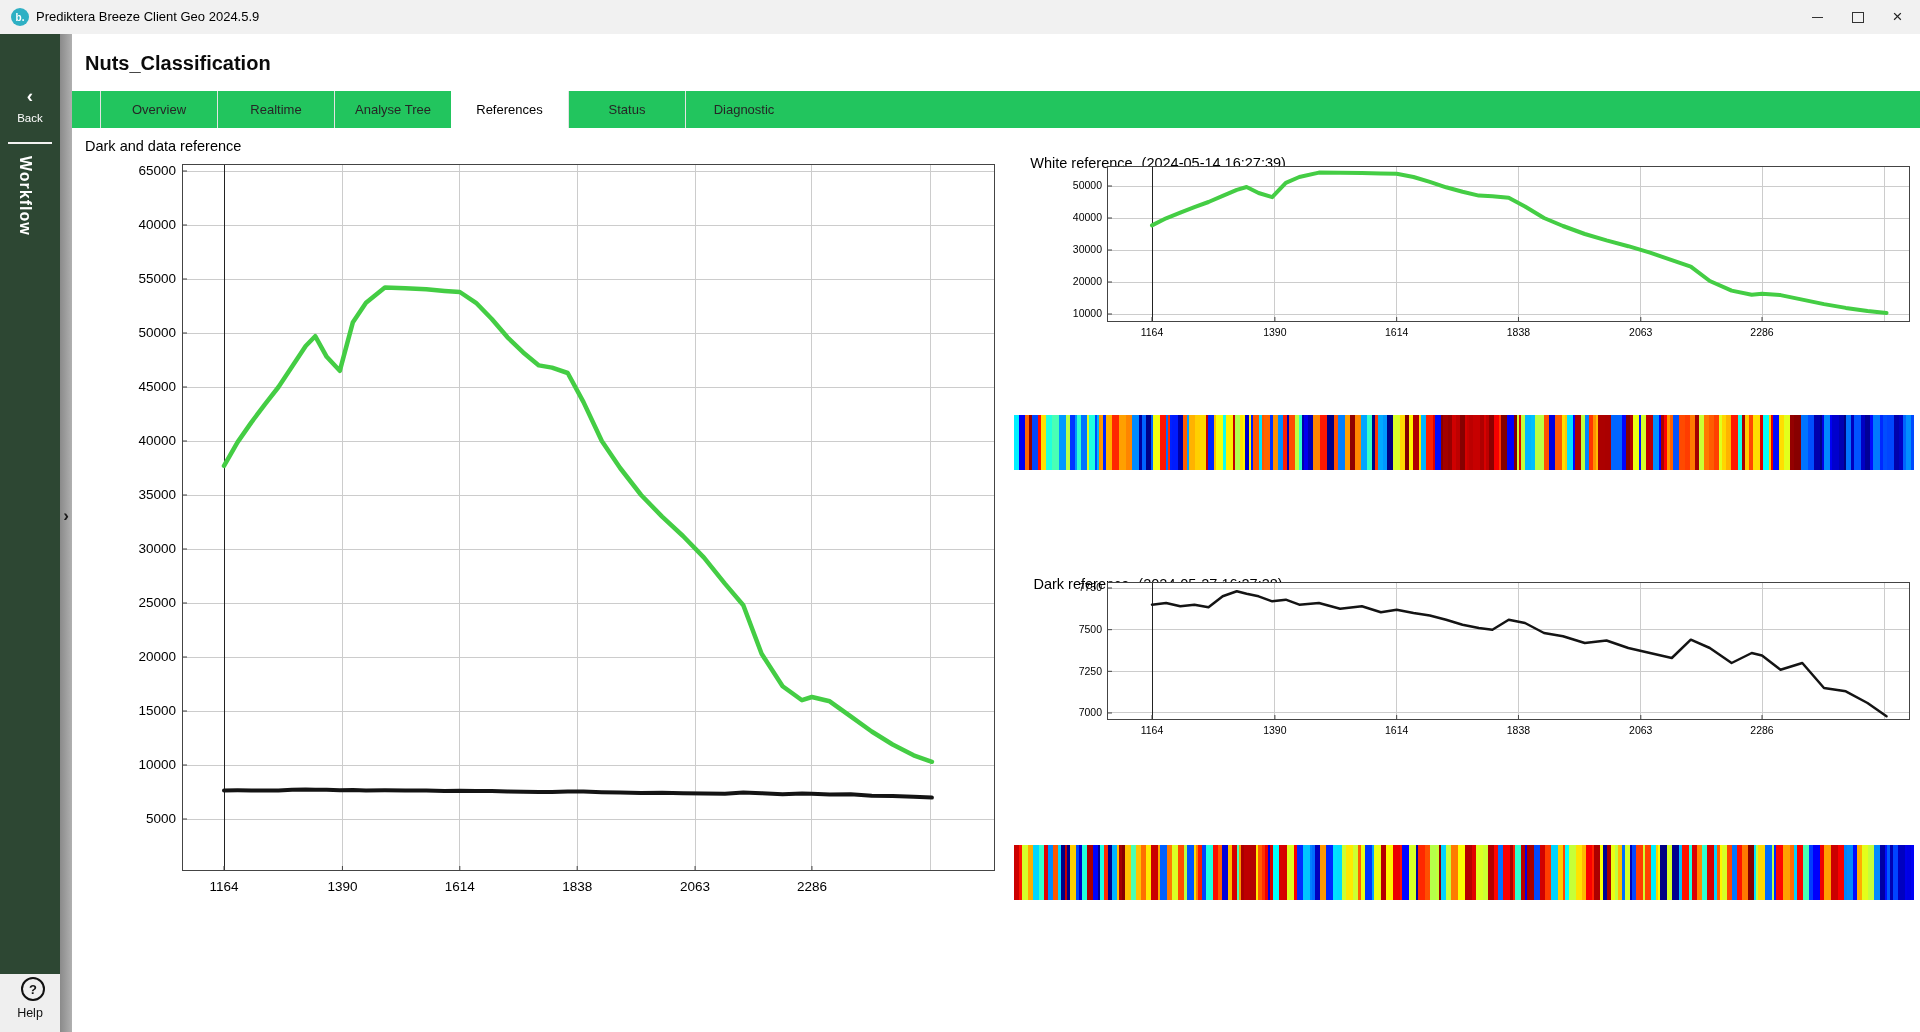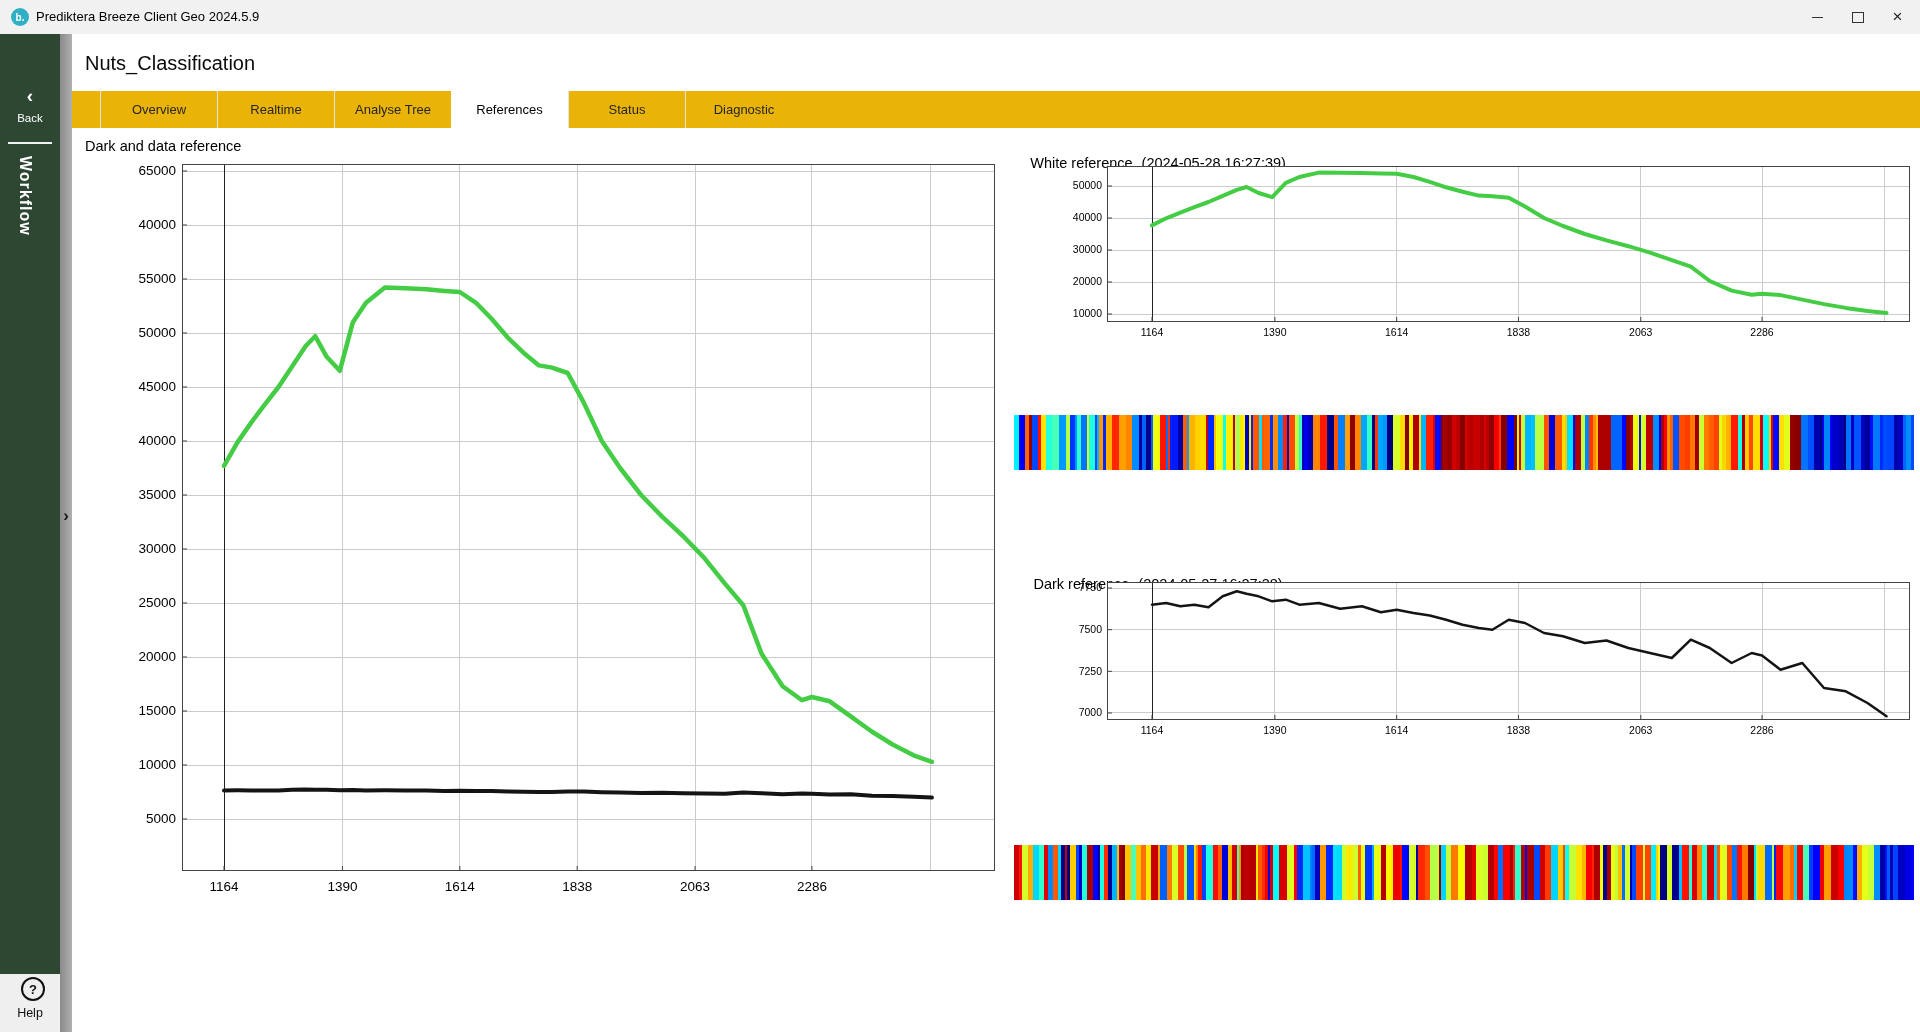--- a/index.html
+++ b/index.html
@@ -26,22 +26,22 @@
             font-size:16px;font-weight:bold;letter-spacing:1px;}
   .side-bottom{position:absolute;left:0;top:974px;width:60px;height:58px;background:#efefef;}
   .help-circle{position:absolute;left:21px;top:977px;width:20px;height:20px;border:2px solid #111;border-radius:50%;
                display:flex;align-items:center;justify-content:center;font-size:13px;font-weight:bold;color:#111;cursor:pointer;}
   .help-label{position:absolute;left:0;top:1006px;width:60px;text-align:center;font-size:12.5px;color:#111;}
   .side-sep{position:absolute;left:60px;top:34px;width:12px;height:998px;background:linear-gradient(90deg,#8a8a8a,#b0b0b0);}
   .expander{position:absolute;left:58px;top:503px;width:16px;height:26px;color:#1a1a1a;font-size:17px;font-weight:bold;
             line-height:26px;text-align:center;cursor:pointer;}
 
   
-  .page-title{position:absolute;left:85px;top:52px;font-size:20px;font-weight:400;color:#0b0b0b;}
-  .tabbar{position:absolute;left:72px;top:91px;width:1848px;height:37px;background:#eab308;}
+  .page-title{position:absolute;left:85px;top:52px;font-size:20px;font-weight:700;color:#0b0b0b;}
+  .tabbar{position:absolute;left:72px;top:91px;width:1848px;height:37px;background:#22c55e;}
   .tab{position:absolute;top:0;height:37px;line-height:37px;text-align:center;font-size:13px;color:#262626;
        cursor:pointer;border-left:1px solid #e3e3e3;box-sizing:border-box;}
   .tab.selected{background:#ffffff;border-left:none;color:#000;}
 
   
   .chart-title{position:absolute;font-size:14.5px;color:#000;white-space:pre;}
   .panel-title-main{left:85px;top:138px;}
   .title-center{transform:translateX(-50%);}
   .axis-label{position:absolute;color:#000;text-align:right;}
   .xaxis-label{position:absolute;color:#000;text-align:center;}
@@ -105,21 +105,21 @@
       <div class="tab" style="left: 28px; width: 117px;">Overview</div>
       <div class="tab" style="left: 145px; width: 117px;">Realtime</div>
       <div class="tab" style="left: 262px; width: 117px;">Analyse Tree</div>
       <div class="tab selected" style="left: 379px; width: 117px;">References</div>
       <div class="tab" style="left: 496px; width: 117px;">Status</div>
       <div class="tab" style="left: 613px; width: 117px;">Diagnostic</div>
     </div>
 
   <div class="chart-title panel-title-main">Dark and data reference</div>
   <div class="chart-title title-center" style="left:1150px;top:139px;">
-    <span>White reference</span><span style="margin-left:9px;">(2024-05-28 16:27:39)</span>
+    <span>White reference</span><span style="margin-left:9px;">(2024-05-14 16:27:39)</span>
   </div>
   <div class="chart-title title-center" style="left:1150px;top:560px;">
     <span>Dark reference</span><span style="margin-left:9px;">(2024-05-27 16:27:38)</span>
   </div>
 
   <div id="chart-main">
       <svg width="813" height="707" class="chart-svg" style="left: 182px; top: 164px;">
         <line x1="42" y1="0" x2="42" y2="707" stroke="#cccccc" stroke-width="1" shape-rendering="crispEdges"></line>
         <line x1="160.424" y1="0" x2="160.424" y2="707" stroke="#cccccc" stroke-width="1" shape-rendering="crispEdges"></line>
         <line x1="277.8" y1="0" x2="277.8" y2="707" stroke="#cccccc" stroke-width="1" shape-rendering="crispEdges"></line>

